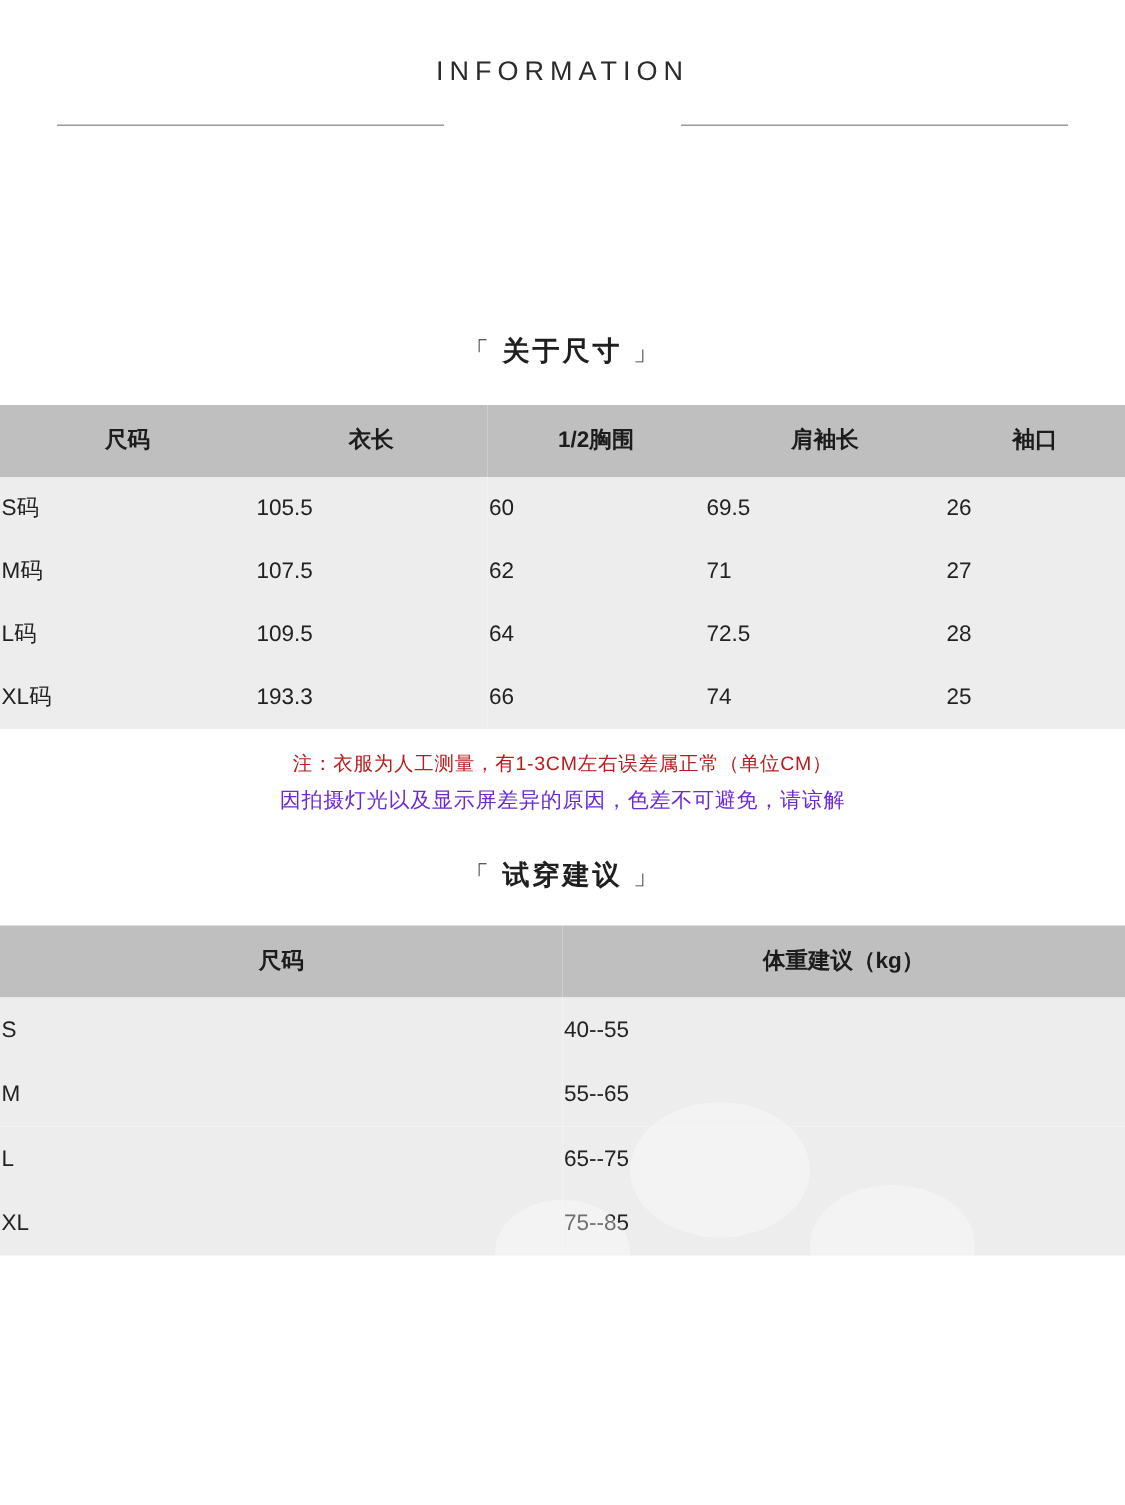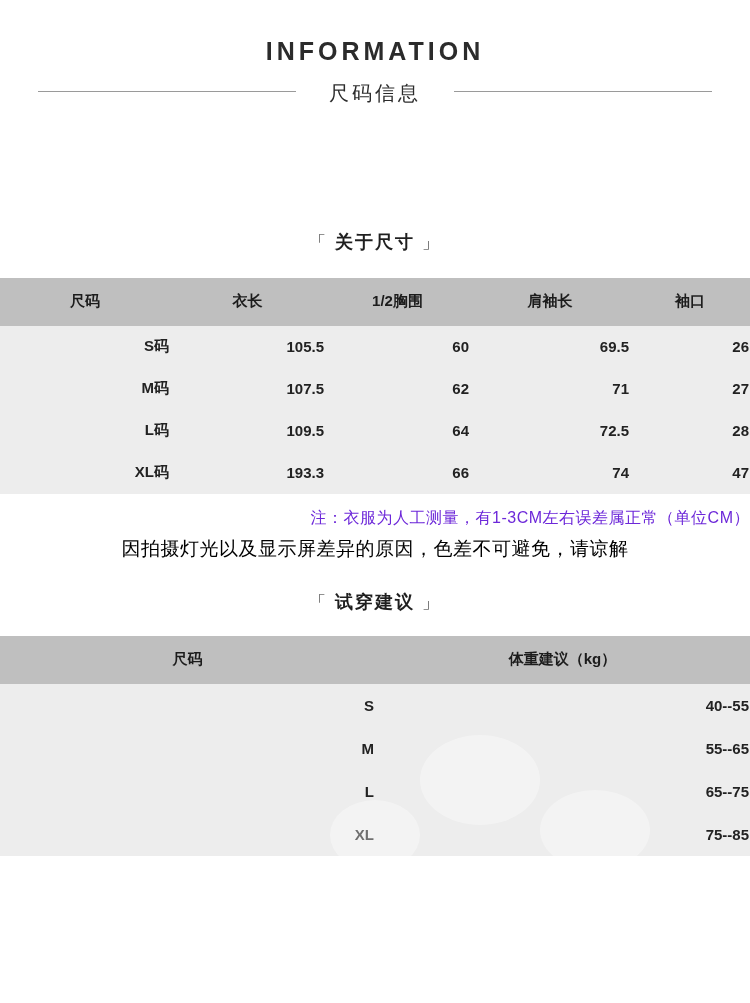--- a/index.html
+++ b/index.html
@@ -22,24 +22,24 @@
     position: relative;
     background: #fff;
   }
 
   
   .header {
     padding-top: 38px;
     text-align: center;
   }
   .header-title {
-    font-size: 25px;
+    font-size: 18px;
     letter-spacing: 4px;
     color: #2b2b2b;
-    font-weight: 700;
+    font-weight: 400;
     line-height: 1.1;
   }
   .header-sub-wrap {
     position: relative;
     margin-top: 14px;
     height: 30px;
   }
   .header-sub {
     font-size: 20px;
     letter-spacing: 3px;
@@ -91,51 +91,50 @@
     text-align: center;
     vertical-align: middle;
     border: none;
     margin-left: 36px;
   }
   .table tbody td {
     background: #ededed;
     color: #222;
     font-size: 15px;
     height: 40px;
-    text-align: right;
+    text-align: left;
     vertical-align: middle;
     border: none;
-    font-weight: bold;
+    font-weight: normal;
   }
   #size-table { margin-top: 24px; }
   #size-table col.c0 { width: 170px; }
   #size-table col.c1 { width: 155px; }
   #size-table col.c2 { width: 145px; }
   #size-table col.c3 { width: 160px; }
   #size-table col.c4 { width: 120px; }
 
   #fit-table { margin-top: 22px; }
   #fit-table col.f0 { width: 375px; }
   #fit-table col.f1 { width: 375px; }
   #fit-table tbody td { height: 41px; font-size: 15px; }
 
   
   .notes {
     margin-top: 14px;
     text-align: center;
   }
   .note-line1 {
-    font-size: 16px;
+    font-size: 13px;
+    color: #b91c1c;
+    letter-spacing: 0.5px;
+  }
+  .note-line2 {
+    font-size: 14px;
     color: #6d28d9;
-    letter-spacing: 0.5px;
-    text-align: right;
-  }
-  .note-line2 {
-    font-size: 19px;
-    color: #000000;
     margin-top: 7px;
     letter-spacing: 0.5px;
   }
   .footer-note {
     margin-top: 28px;
     text-align: center;
     font-size: 14.5px;
     color: #222;
     letter-spacing: 0.5px;
   }
@@ -154,21 +153,20 @@
 </head>
 <body>
 
 <div class="page">
 
   <div class="header">
     <div class="header-title">INFORMATION</div>
     <div class="header-sub-wrap">
       <span class="rule rule-left"></span>
       <span class="rule rule-right"></span>
-      <span class="header-sub">尺码信息</span>
     </div>
   </div>
 
   <div class="section-title" id="size-section-title">
     <span class="bracket">「</span>
     <span>关于尺寸</span>
     <span class="bracket">」</span>
   </div>
 
   <table class="table" id="size-table">
@@ -208,21 +206,21 @@
         <td>109.5</td>
         <td>64</td>
         <td>72.5</td>
         <td>28</td>
       </tr>
       <tr>
         <td>XL码</td>
         <td>193.3</td>
         <td>66</td>
         <td>74</td>
-        <td>47</td>
+        <td>25</td>
       </tr>
     </tbody>
   </table>
 
   <div class="notes">
     <div class="note-line1">注：衣服为人工测量，有1-3CM左右误差属正常（单位CM）</div>
     <div class="note-line2">因拍摄灯光以及显示屏差异的原因，色差不可避免，请谅解</div>
   </div>
 
   <div class="section-title" id="fit-section-title">

